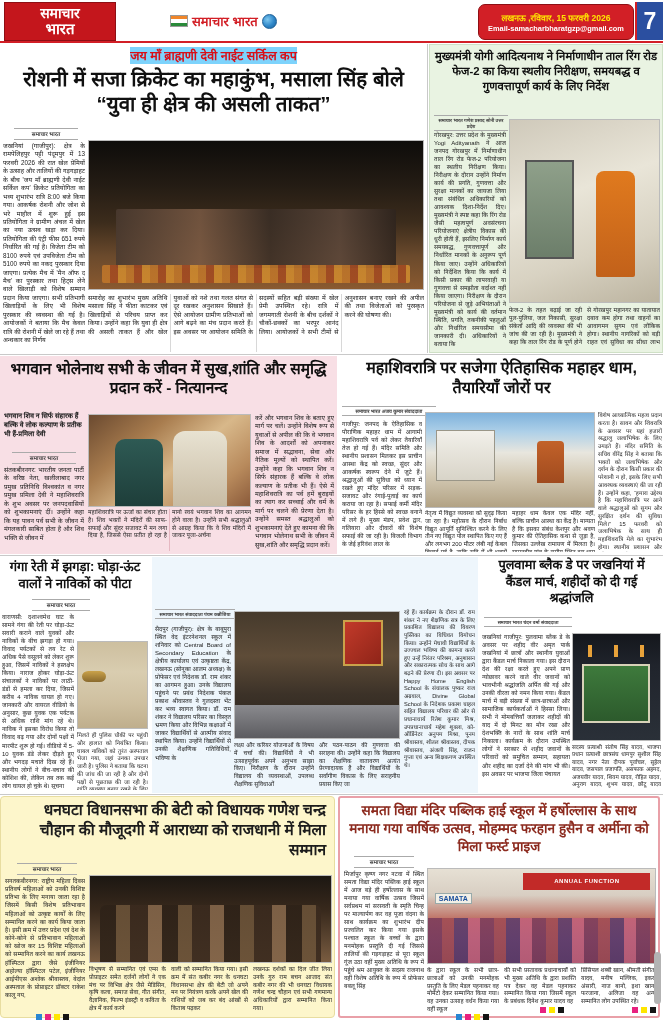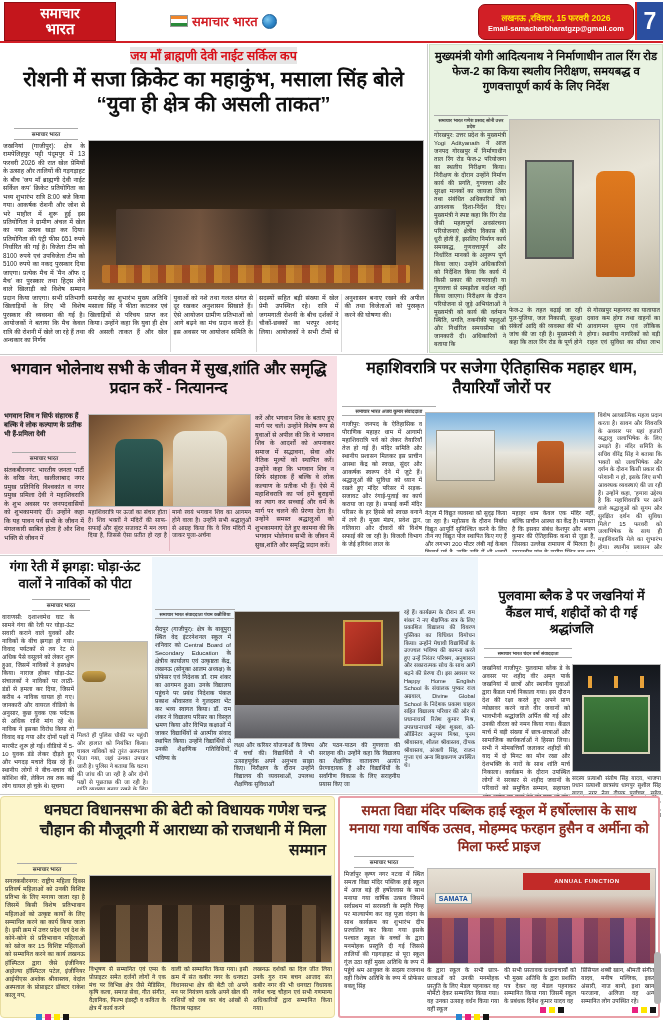--- a/index.html
+++ b/index.html
@@ -90,21 +90,21 @@
   </div>
 
   <div class="abs" style="left:635px;top:2px;width:26px;height:38px;background:#2b4fa0;display:flex;align-items:center;justify-content:center;border-left:2px solid #d21f26;">
     <span style="color:#fff;font-weight:bold;font-size:23px;">7</span>
   </div>
 
   <div class="abs" style="left:0;top:41px;width:663px;height:2px;background:#d21f26;"></div>
 
   <div class="abs" style="left:0;top:44px;width:427px;height:309px;">
     <div style="text-align:center;margin-top:2px;">
-      <span style="display:inline-block;background:#e5e5e5;color:#d80f18;font-weight:bold;font-size:12.5px;padding:0 0;">जय माँ ब्राह्मणी देवी नाईट सर्किल कप</span>
+      <span style="display:inline-block;background:#7dd3fc;color:#d80f18;font-weight:bold;font-size:12.5px;padding:0 0;">जय माँ ब्राह्मणी देवी नाईट सर्किल कप</span>
     </div>
     <div class="headline" style="margin:2px 4px 0;font-size:20.5px;line-height:1.22;">रोशनी में सजा क्रिकेट का महाकुंभ, मसाला सिंह बोले “युवा ही क्षेत्र की असली ताकत”</div>
     <div class="abs byline" style="left:14px;top:84px;width:60px;">समाचार भारत</div>
     <div class="abs bt" style="left:3px;top:98px;width:82px;height:208px;">जखनियां (गाजीपुर): क्षेत्र के रामपेलिहपुर पट्टी पंदूमपुर में 13 फरवरी 2026 की रात खेल प्रेमियों के उत्साह और तालियों की गड़गड़ाहट के बीच 'जय माँ ब्राह्मणी देवी नाईट सर्किल कप' क्रिकेट प्रतियोगिता का भव्य शुभारंभ रात्रि 8:00 बजे किया गया। आकर्षक रोशनी और जोश से भरे माहौल में शुरू हुई इस प्रतियोगिता ने ग्रामीण अंचल में खेल का नया उत्सव खड़ा कर दिया। प्रतियोगिता की एंट्री फीस 651 रुपये निर्धारित की गई है। विजेता टीम को 8100 रुपये एवं उपविजेता टीम को 5100 रुपये का नकद पुरस्कार दिया जाएगा। प्रत्येक मैच में 'मैन ऑफ द मैच' का पुरस्कार तथा हिट्स लेने वाले खिलाड़ी को विशेष सम्मान प्रदान किया जाएगा। सभी प्रतिभागी खिलाड़ियों के लिए भी विशेष पुरस्कार की व्यवस्था की गई है। आयोजकों ने बताया कि मैच केवल रात्रि की रोशनी में खेले जा रहे हैं तथा अन्धकार का निर्णय</div>
     <div class="abs photo" id="ph-cricket" style="left:88px;top:96px;width:336px;height:150px;">
       <div class="stage"></div>
       <div class="garland"></div>
     </div>
     <div class="abs bt" style="left:88px;top:250px;width:336px;height:58px;columns:4;column-gap:6px;column-rule:1px solid #d8d8d8;">समारोह का शुभारंभ मुख्य अतिथि मसाला सिंह ने फीता काटकर एवं खिलाड़ियों से परिचय प्राप्त कर किया। उन्होंने कहा कि युवा ही क्षेत्र की असली ताकत हैं और खेल युवाओं को नशे तथा गलत संगत से दूर रखकर अनुशासन सिखाते हैं। ऐसे आयोजन ग्रामीण प्रतिभाओं को आगे बढ़ने का मंच प्रदान करते हैं। इस अवसर पर आयोजन समिति के सदस्यों सहित बड़ी संख्या में खेल प्रेमी उपस्थित रहे। रात्रि में जगमगाती रोशनी के बीच दर्शकों ने चौकों-छक्कों का भरपूर आनंद लिया। आयोजकों ने सभी टीमों से अनुशासन बनाए रखने की अपील की तथा विजेताओं को पुरस्कृत करने की घोषणा की।</div>
   </div>
@@ -167,21 +167,21 @@
     <div class="abs bt" style="left:3px;top:68px;width:76px;height:162px;font-size:6px;">सैदपुर (गाजीपुर): क्षेत्र के बाबूपुरा स्थित वेद इंटरनेशनल स्कूल में शनिवार को Central Board of Secondary Education के क्षेत्रीय कार्यालय एवं उत्कृष्टता केंद्र, लखनऊ (सोनूका आलम अध्यक्ष) के प्रोफेसर एवं निदेशक डॉ. राम शंकर का आगमन हुआ। उनके विद्यालय पहुंचने पर प्रबंध निदेशक पंकज प्रकाश श्रीवास्तव ने गुलदस्ता भेंट कर भव्य स्वागत किया। डॉ. राम शंकर ने विद्यालय परिसर का विस्तृत भ्रमण किया और विभिन्न कक्षाओं में जाकर विद्यार्थियों से आत्मीय संवाद स्थापित किया। उन्होंने विद्यार्थियों से उनकी शैक्षणिक गतिविधियों, भविष्य के</div>
     <div class="abs photo" id="ph-ved" style="left:82px;top:54px;width:166px;height:128px;">
       <div class="frame"></div>
       <div class="table"></div>
     </div>
     <div class="abs bt-sm" style="left:82px;top:185px;width:80px;height:46px;">लक्ष्य और करियर योजनाओं के विषय में चर्चा की। विद्यार्थियों ने भी उत्साहपूर्वक अपने अनुभव साझा किए। निरीक्षण के दौरान उन्होंने विद्यालय की व्यवस्थाओं, उपलब्ध शैक्षणिक सुविधाओं</div>
     <div class="abs bt-sm" style="left:167px;top:185px;width:81px;height:46px;">और पठन-पाठन की गुणवत्ता की सराहना की। उन्होंने कहा कि विद्यालय का शैक्षणिक वातावरण अत्यंत प्रेरणादायक है और विद्यार्थियों के सर्वांगीण विकास के लिए सराहनीय प्रयास किए जा</div>
     <div class="abs bt" style="left:252px;top:52px;width:71px;height:180px;font-size:5.7px;">रहे हैं। कार्यक्रम के दौरान डॉ. राम शंकर ने नए शैक्षणिक सत्र के लिए प्रकाशित विद्यालय की विवरण पुस्तिका का विधिवत विमोचन किया। उन्होंने मेधावी विद्यार्थियों के उज्ज्वल भविष्य की कामना करते हुए उन्हें निरंतर परिश्रम, अनुशासन और सकारात्मक सोच के साथ आगे बढ़ने की प्रेरणा दी। इस अवसर पर Happy Home English School के संचालक पुष्कर राज अग्रवाल, Divine Global School के निदेशक प्रकाश चाहल सहित विद्यालय परिवार की ओर से प्रधानाचार्य रितेश कुमार मिश्र, उपप्रधानाचार्य महेश शुक्ला, को-ऑर्डिनेटर अनुपम मिश्रा, पूनम श्रीवास्तव, शीतल श्रीवास्तव, दीपक श्रीवास्तव, अंजली सिंह, राजन गुप्ता एवं अन्य शिक्षकगण उपस्थित थे।</div>
   </div>
 
-  <div class="abs" style="left:480px;top:586px;width:183px;height:244px;">
+  <div class="abs" style="left:480px;top:555px;width:183px;height:244px;">
     <div class="headline" style="margin:2px 4px 0;font-size:12.8px;line-height:1.3;">पुलवामा ब्लैक डे पर जखनियां में कैंडल मार्च, शहीदों को दी गई श्रद्धांजलि</div>
     <div class="abs byline" style="left:4px;top:62px;width:84px;font-size:4.8px;">समाचार भारत चंदन वर्मा संवाददाता</div>
     <div class="abs bt" style="left:2px;top:78px;width:88px;height:156px;font-size:6px;">जखनियां गाजीपुर: पुलवामा ब्लैक डे के अवसर पर शहीद वीर अमृत पार्क जखनियां में छात्रों और स्थानीय युवाओं द्वारा कैंडल मार्च निकाला गया। इस दौरान देश की रक्षा करते हुए अपने प्राण न्योछावर करने वाले वीर जवानों को भावभीनी श्रद्धांजलि अर्पित की गई और उनकी वीरता को नमन किया गया। कैंडल मार्च में बड़ी संख्या में छात्र-छात्राओं और सामाजिक कार्यकर्ताओं ने हिस्सा लिया। सभी ने मोमबत्तियाँ जलाकर शहीदों की याद में दो मिनट का मौन रखा और देशभक्ति के नारों के साथ शांति मार्च निकाला। कार्यक्रम के दौरान उपस्थित लोगों ने सरकार से शहीद जवानों के परिवारों को समुचित सम्मान, सहायता और शहीद का दर्जा देने की मांग भी की। इस अवसर पर भाजपा जिला पंचायत</div>
     <div class="abs photo" id="ph-pulwama" style="left:92px;top:78px;width:89px;height:108px;">
       <div class="flames"></div>
       <div class="banner"></div>
     </div>
     <div class="abs bt" style="left:92px;top:189px;width:89px;height:45px;font-size:5.6px;">सदस्य प्रत्याशी संतोष सिंह यादव, भाजपा प्रधान प्रत्याशी छात्रसंघ धामपुर सुशील सिंह यादव, नगर नेता दीपक पूर्वांचल, सुहेल यादव, जसपाल प्रजापति, असफाक अहमद, अजयवीर यादव, शिवम यादव, रोहित यादव, अनुराग यादव, शुभम यादव, छोटू यादव सहित अनेक लोग मौजूद रहे। वक्ताओं ने कहा कि पुलवामा के शहीदों की कुर्बानी को देश कभी नहीं भूल सकता। यह कैंडल मार्च न केवल श्रद्धांजलि है बल्कि युवाओं में देशभक्ति और सुरक्षा का संदेश देने का प्रयास भी है।</div>
   </div>
 

